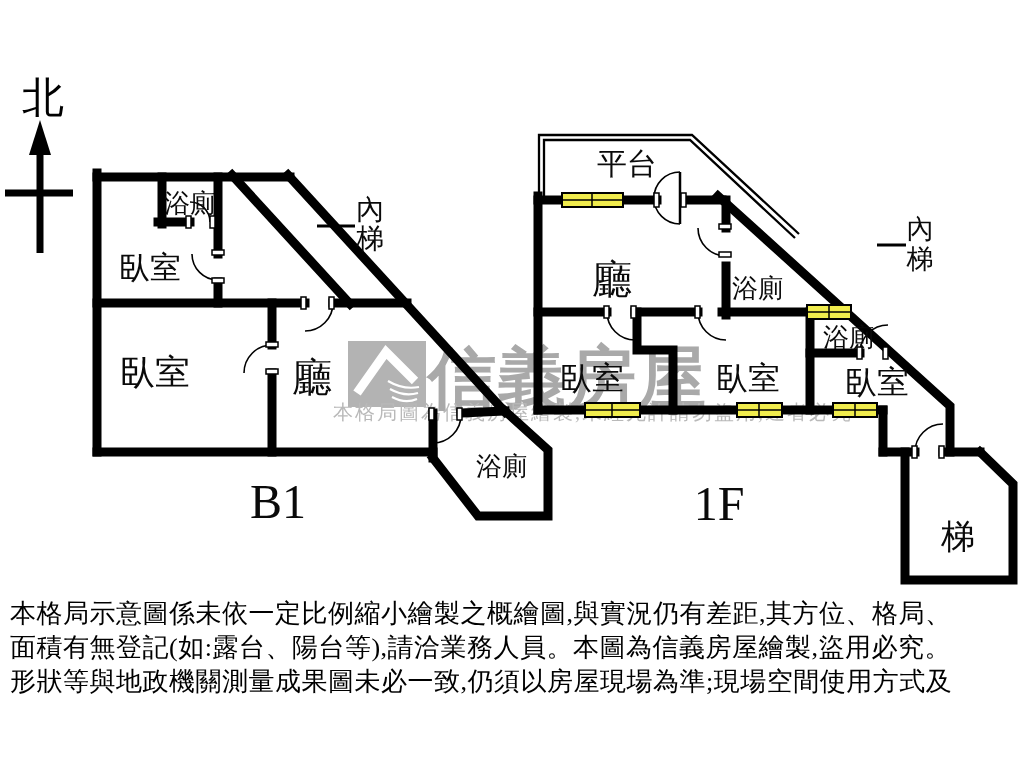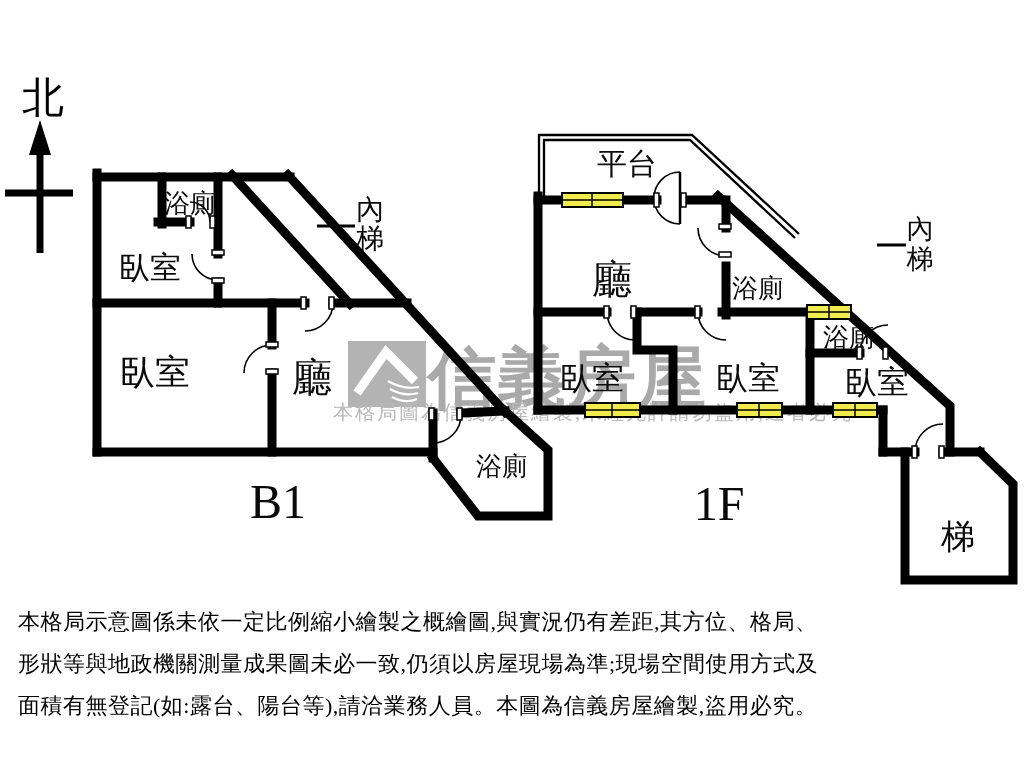--- a/index.html
+++ b/index.html
@@ -12,21 +12,21 @@
   .leaf{stroke:var(--wall,#000);stroke-width:2.5;fill:none;}
   .jamb{fill:#fff;stroke:#000;stroke-width:1.5;}
   .win{fill:var(--window_fill,#f0ec4d);stroke:#000;stroke-width:2;}
   .winline{stroke:#000;stroke-width:1.5;fill:none;}
   .dash{stroke:#000;stroke-width:3;fill:none;}
   .room-label{fill:#0a0a0a;}
   .floor-label{fill:#0a0a0a;}
   .wm-brand{fill:var(--watermark_gray,#a9a9a9);font-weight:bold;}
   .wm-notice{fill:var(--watermark_light,#b8b8b8);}
   .disclaimer{position:absolute;left:10px;top:597px;width:1010px;color:#000;}
-  .disclaimer p{margin:8px;font-size:22px;line-height:34px;letter-spacing:.5px;white-space:nowrap;}
+  .disclaimer p{margin:0;font-size:26px;line-height:34px;letter-spacing:.5px;white-space:nowrap;}
 </style>
 </head>
 <body>
 
 <svg class="stage" width="1024" height="768" viewBox="0 0 1024 768">
 
   <g>
     <rect x="348" y="341" width="78" height="66" fill="var(--logo_gray,#b3b3b3)"></rect>
     <path d="M357,393 L386,352 L415,381" stroke="#fff" stroke-width="9" fill="none"></path>
     <path d="M388,381 Q403,390 419,387" stroke="#fff" stroke-width="2.2" fill="none"></path>
@@ -177,15 +177,15 @@
     <text class="room-label" x="592" y="389" font-size="32" text-anchor="middle">臥室</text>
     <text class="room-label" x="748" y="389" font-size="32" text-anchor="middle">臥室</text>
     <text class="room-label" x="877" y="393" font-size="32" text-anchor="middle">臥室</text>
     <text class="room-label" x="958" y="548" font-size="34" text-anchor="middle">梯</text>
     <text class="floor-label" x="719" y="520" font-size="48" text-anchor="middle">1F</text>
   </g>
 </svg>
 
 <div class="disclaimer">
   <p>本格局示意圖係未依一定比例縮小繪製之概繪圖,與實況仍有差距,其方位、格局、</p>
+  <p>面積有無登記(如:露台、陽台等),請洽業務人員。本圖為信義房屋繪製,盜用必究。</p>
   <p>形狀等與地政機關測量成果圖未必一致,仍須以房屋現場為準;現場空間使用方式及</p>
-  <p>面積有無登記(如:露台、陽台等),請洽業務人員。本圖為信義房屋繪製,盜用必究。</p>
 </div>
 
 </body></html>

